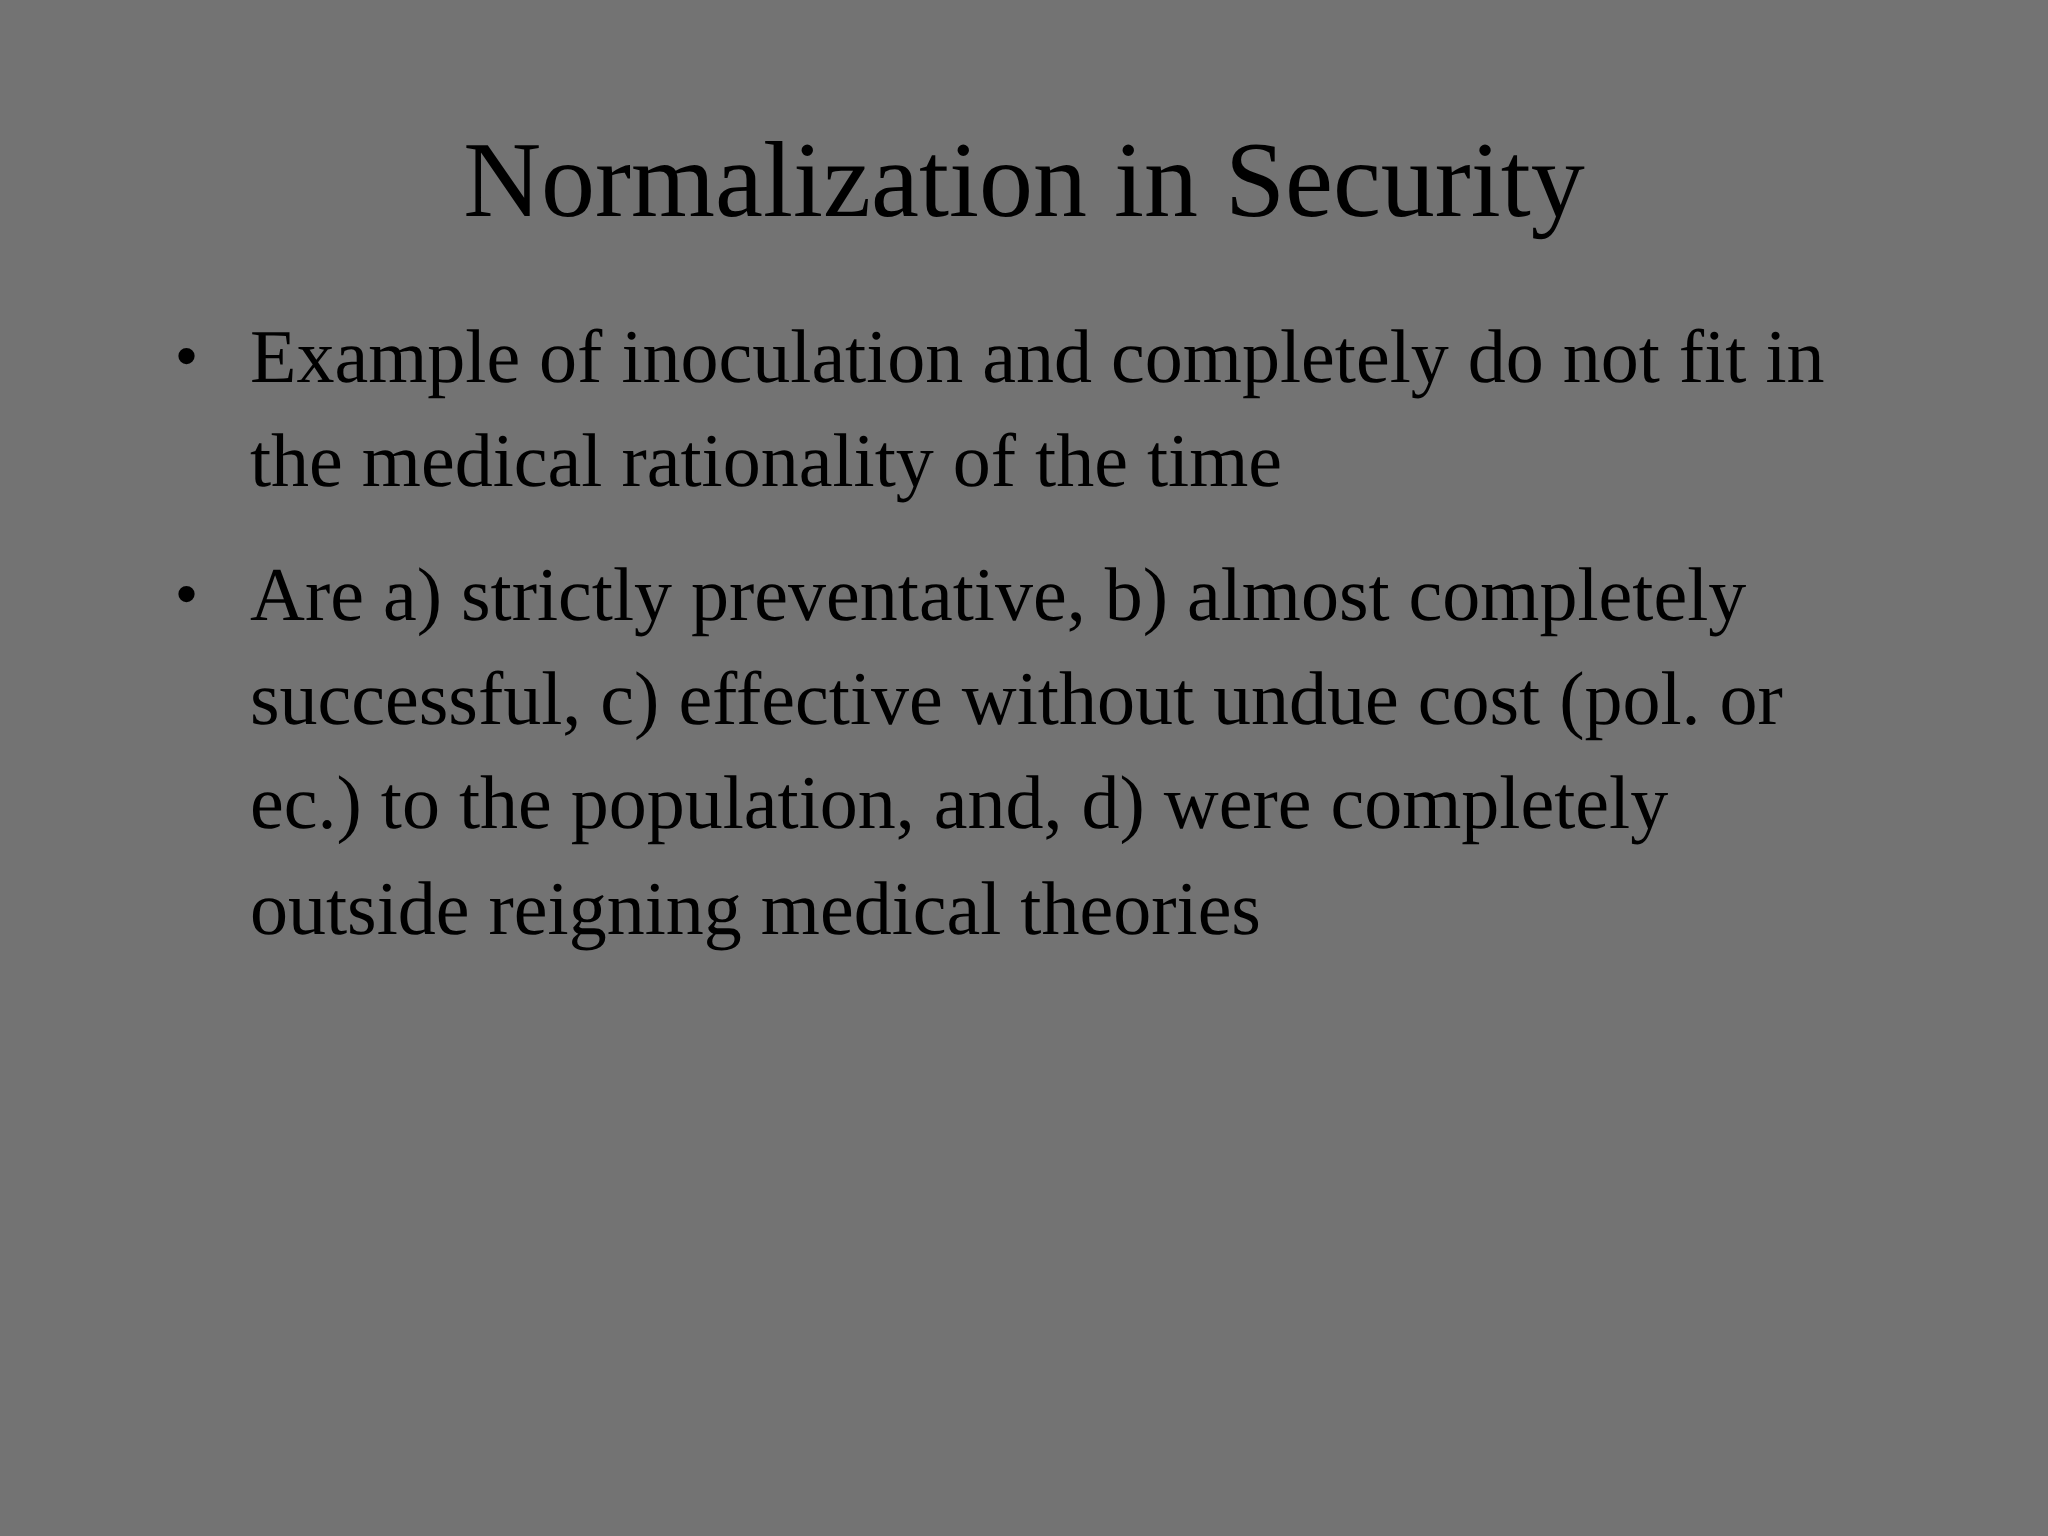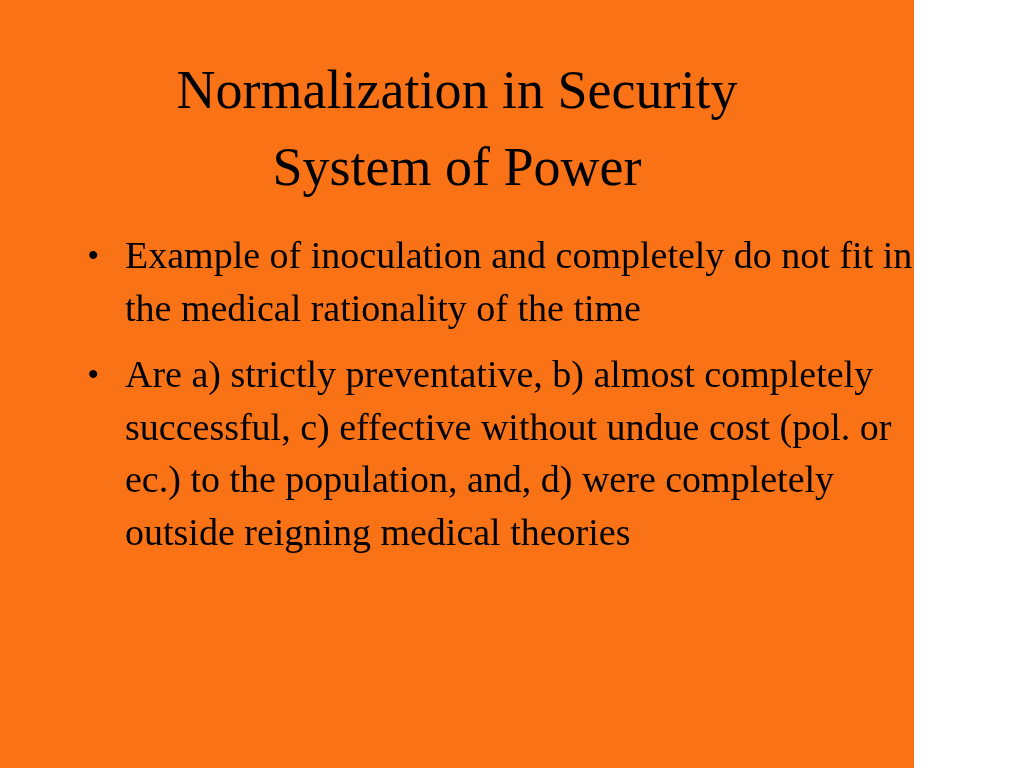--- a/index.html
+++ b/index.html
@@ -2,23 +2,23 @@
 <html><head>
 <meta charset="utf-8">
 <style>
   html, body {
     margin: 0;
     padding: 0;
     background: #ffffff;
   }
   .slide {
     position: relative;
-    width: 914px;
+    width: 1024px;
     height: 768px;
-    background: #f97316;
+    background: #737373;
     overflow: hidden;
     font-family: "Liberation Serif", "DejaVu Serif", serif;
     color: #000000;
     box-sizing: border-box;
     padding-top: 52px;
   }
   .slide-title {
     margin: 0 auto;
     width: 900px;
     text-align: center;
@@ -56,21 +56,20 @@
     max-width: 818px;
   }
 </style>
 </head>
 <body>
 
 <div class="slide">
 
   <h1 class="slide-title">
     <span class="title-line">Normalization in Security</span>
-    <span class="title-line">System of Power</span>
   </h1>
 
   <ul class="bullet-list">
     <li class="bullet-item">
       <span class="bullet-marker">•</span>
       <span class="bullet-text">Example of inoculation and completely do not fit in the medical rationality of the time</span>
     </li>
     <li class="bullet-item">
       <span class="bullet-marker">•</span>
       <span class="bullet-text">Are a) strictly preventative, b) almost completely successful, c) effective without undue cost (pol. or ec.) to the population, and, d) were completely outside reigning medical theories</span>

